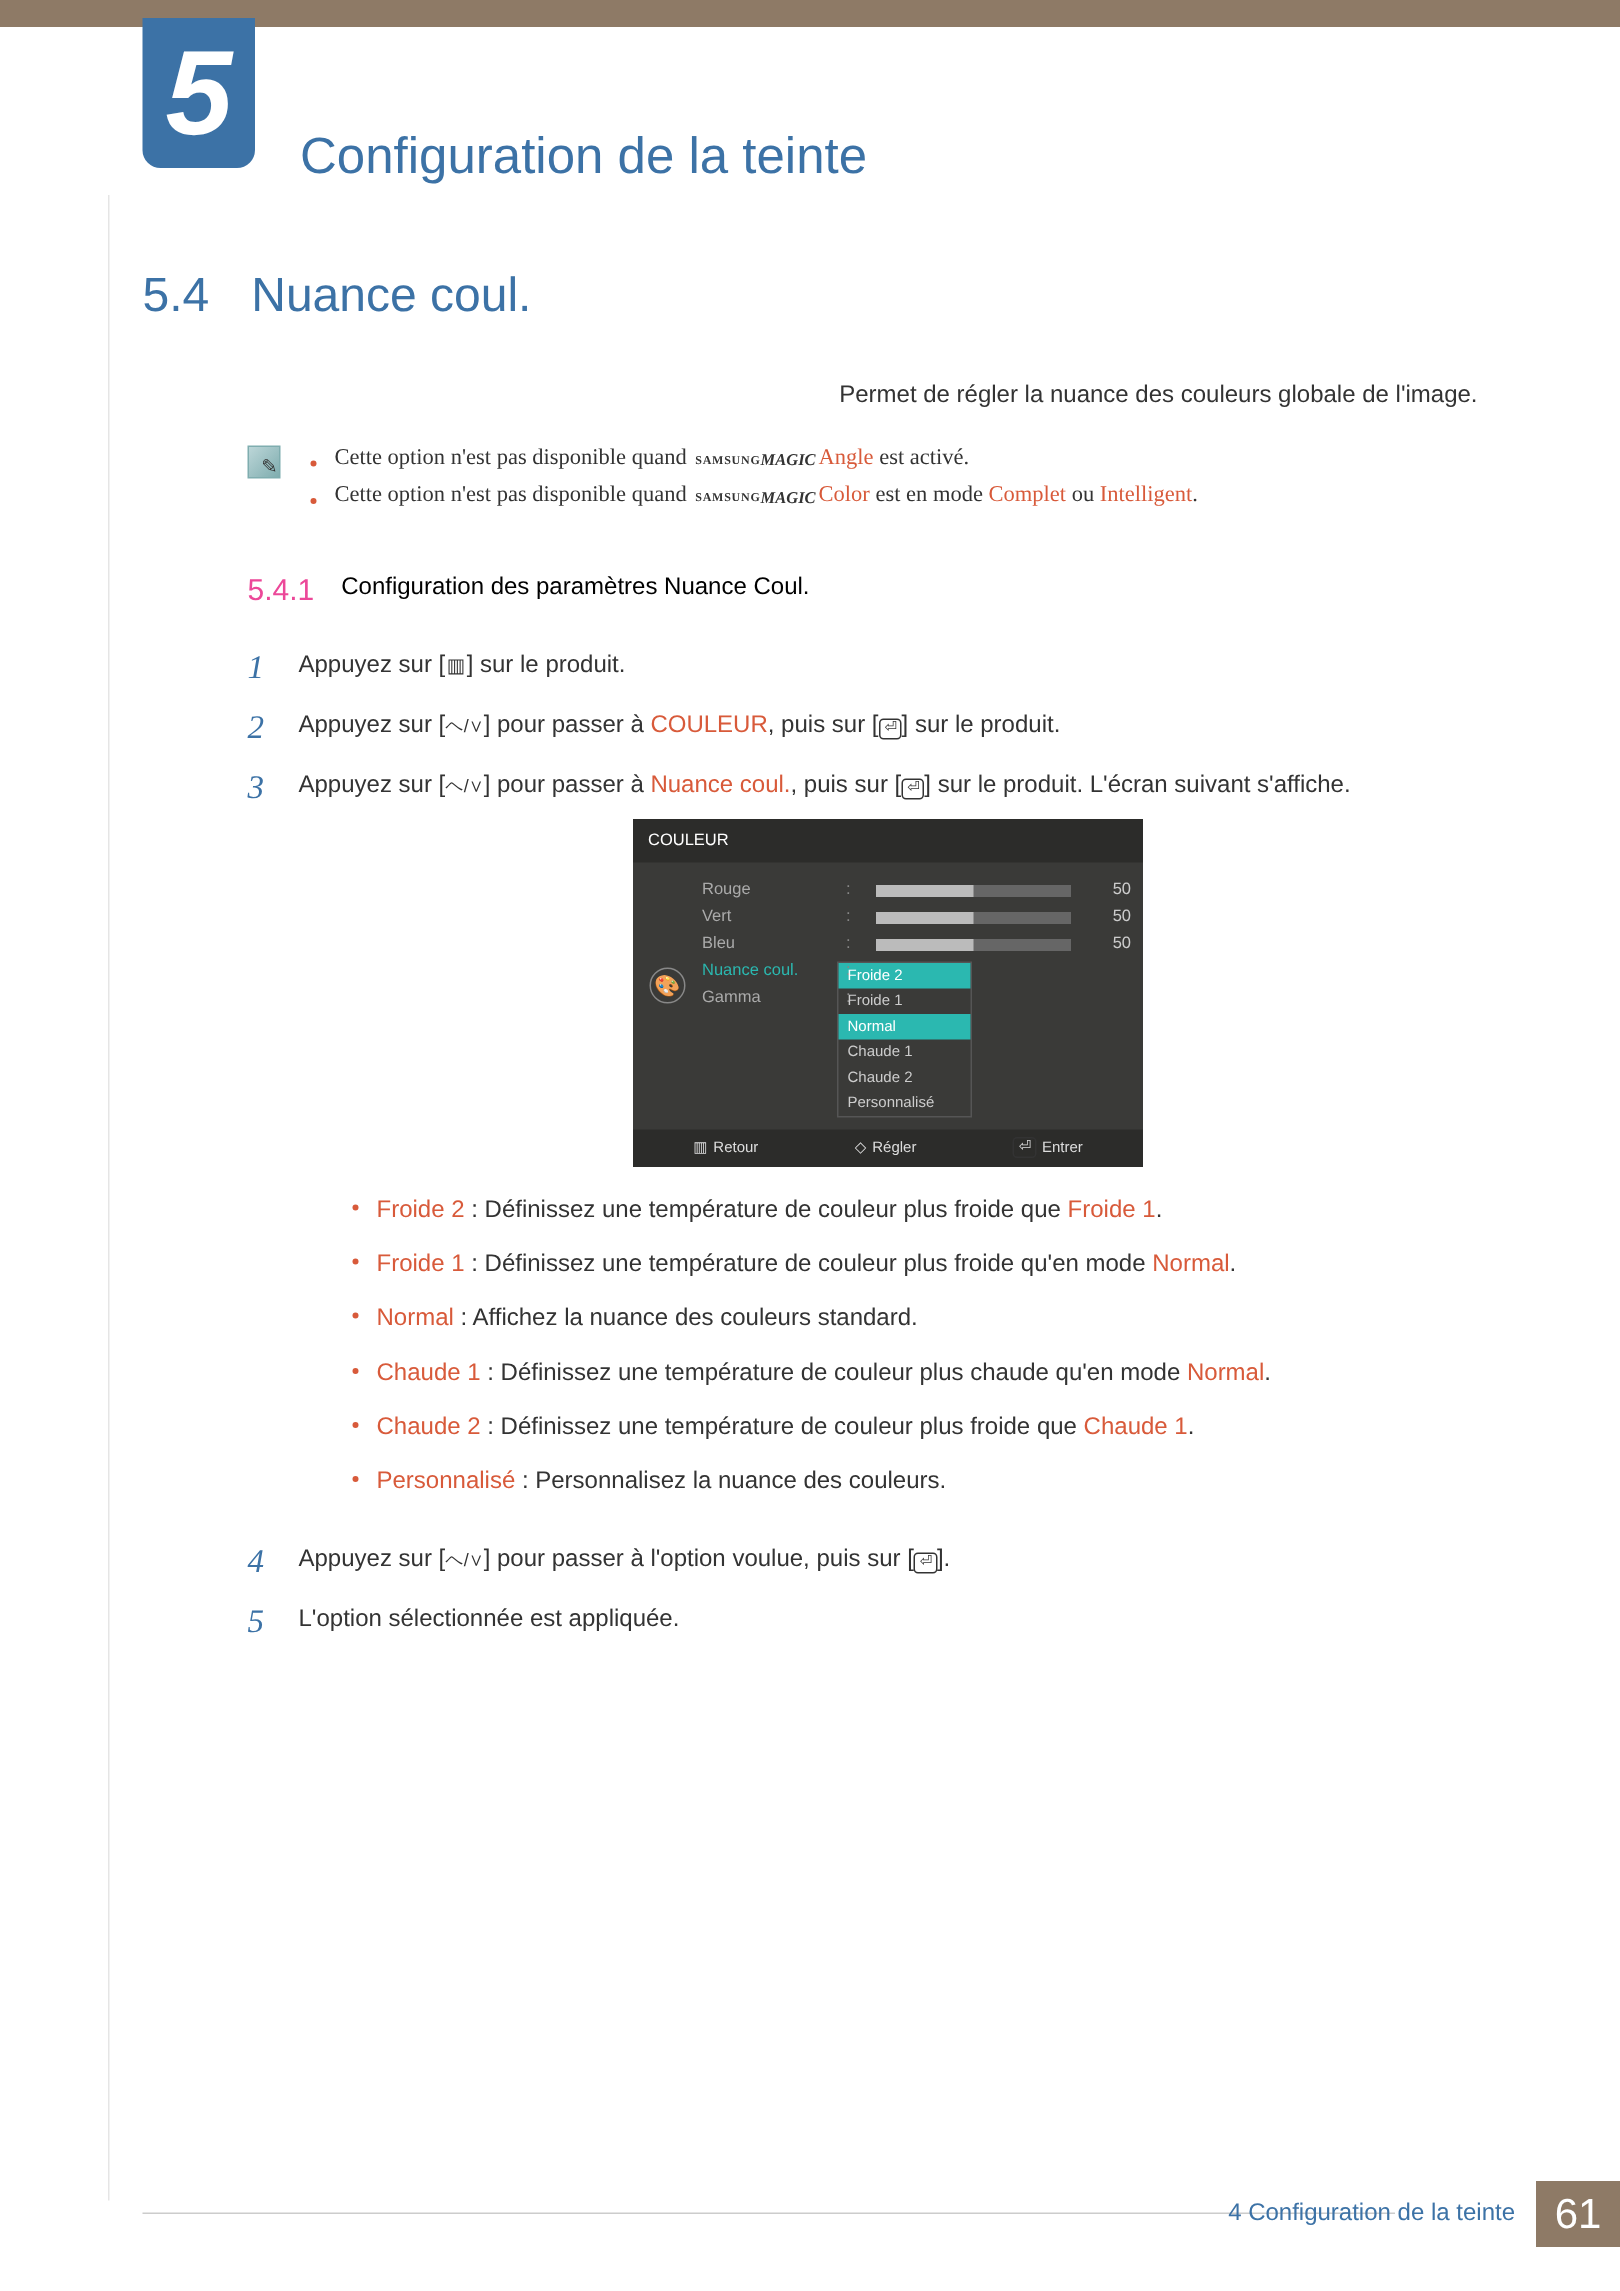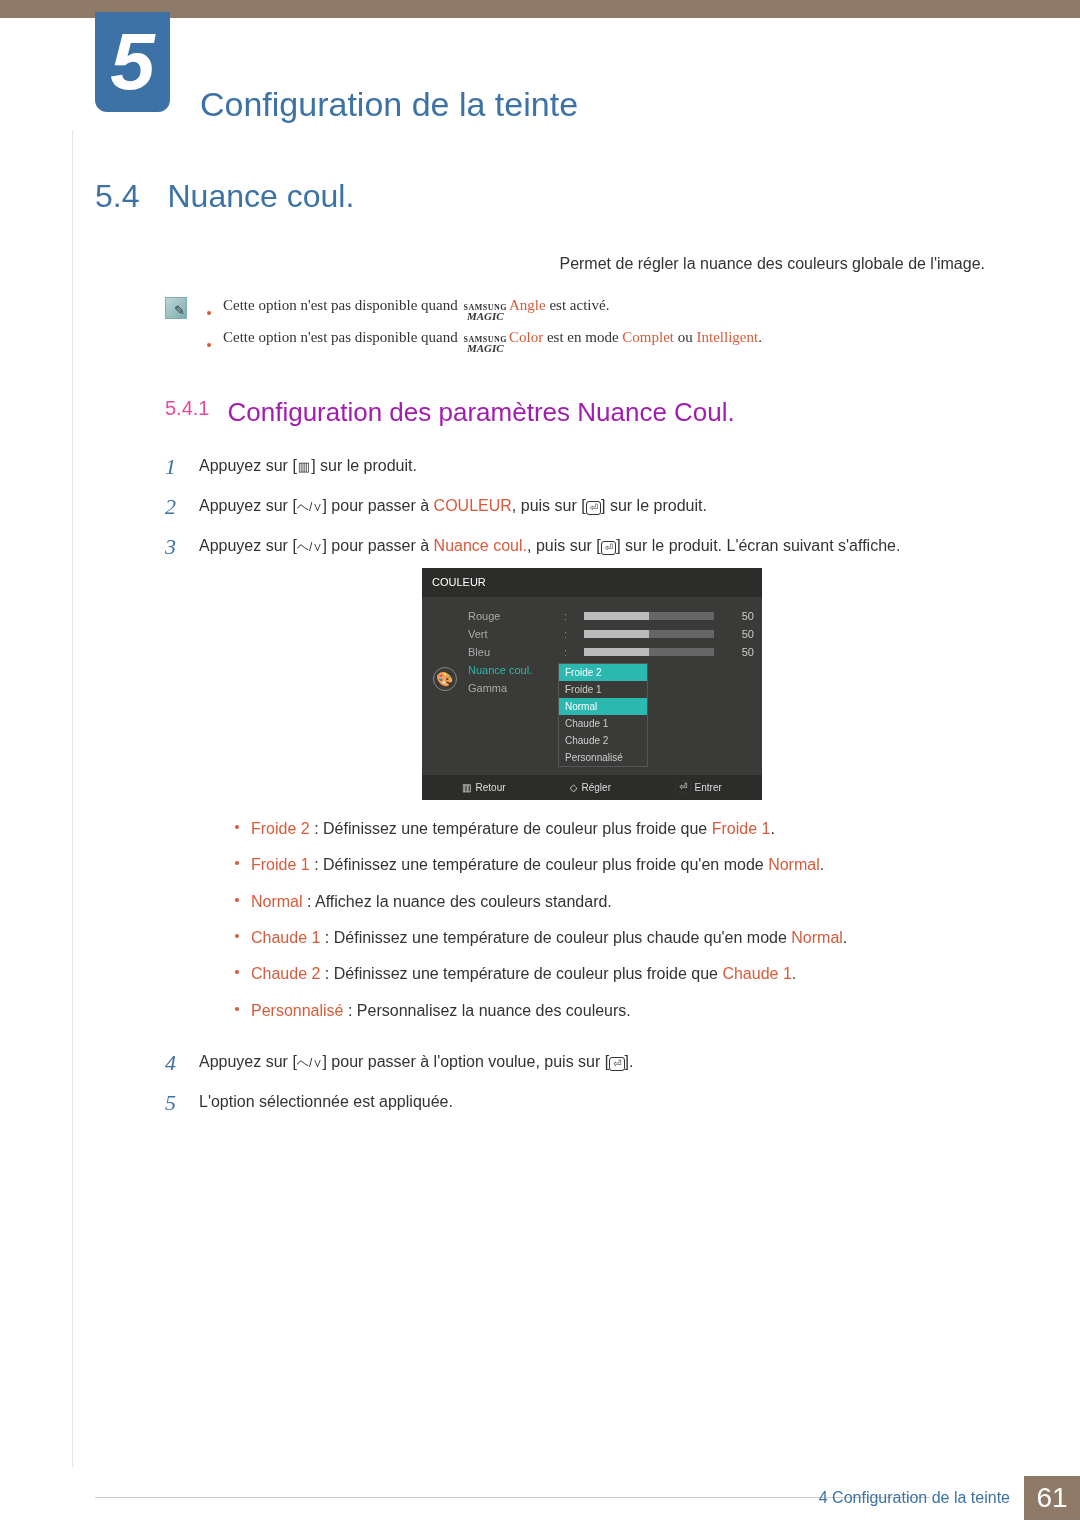--- a/index.html
+++ b/index.html
@@ -20,27 +20,27 @@
   .intro { font-size: 16px; margin-left: 70px; margin-bottom: 24px; text-align: right; }
   .note-block { display: flex; gap: 20px; margin-left: 70px; margin-bottom: 36px; font-family: Liberation Serif, serif; }
   .note-icon {
     width: 22px; height: 22px; background: linear-gradient(135deg, #bcd6d8, #7fadaf);
     border: 1px solid #7fadaf; flex-shrink: 0; position: relative;
   }
   .note-icon::after { content: "✎"; position: absolute; right: 1px; bottom: -1px; font-size: 13px; color: #333; }
   .note-list { flex: 1; }
   .note-item { display: flex; gap: 12px; font-size: 15px; margin-bottom: 8px; align-items: center; flex-wrap: wrap; }
   .bullet-dot { width: 4px; height: 4px; background: #d85a3a; border-radius: 50%; display: inline-block; margin-top: 7px; flex-shrink: 0; }
-  .magic-logo { display: inline-flex; flex-direction: column; align-items: center; line-height: 0.85; margin: 0 2px; }
+  .magic-logo { display: inline-flex; flex-direction: row; align-items: center; line-height: 0.85; margin: 0 2px; }
   .magic-top { font-size: 8px; font-weight: bold; letter-spacing: 0.5px; }
   .magic-bot { font-size: 11px; font-weight: bold; font-style: italic; }
   .orange { color: #d85a3a; }
   .subsec { display: flex; gap: 18px; margin-left: 70px; margin-bottom: 26px; }
   .subsec-num { color: #ec4899; font-size: 20px; }
-  .subsec-title { color: #a21caf; font-size: 26px; }
+  .subsec-title { color: #000000; font-size: 16px; }
   .steps { margin-left: 70px; }
   .step { display: flex; gap: 18px; margin-bottom: 14px; font-size: 16px; align-items: flex-start; }
   .step-num { color: #3c72a6; font-size: 22px; font-style: italic; font-family: Georgia, serif; width: 16px; }
   .step-body { flex: 1; line-height: 1.5; }
   .btn-icon { display: inline-block; font-size: 13px; padding: 0 1px; vertical-align: middle; }
   .updown { display: inline-flex; align-items: center; font-size: 12px; }
   .enter-icon { display: inline-block; border: 1px solid #333; font-size: 10px; padding: 0 2px 0 3px; border-radius: 3px; line-height: 12px; }
   .osd { width: 340px; margin: 10px auto 18px auto; background: #3a3a38; color: #ddd; font-size: 11px; }
   .osd-title { background: #2c2c2a; padding: 6px 10px; font-size: 11px; color: #fff; }
   .osd-body { display: flex; padding: 10px 8px 8px 8px; gap: 8px; }

